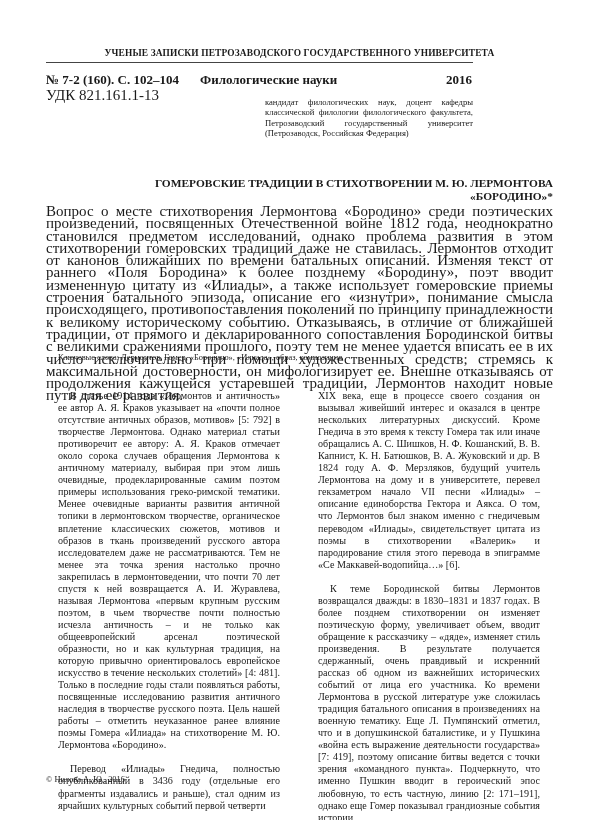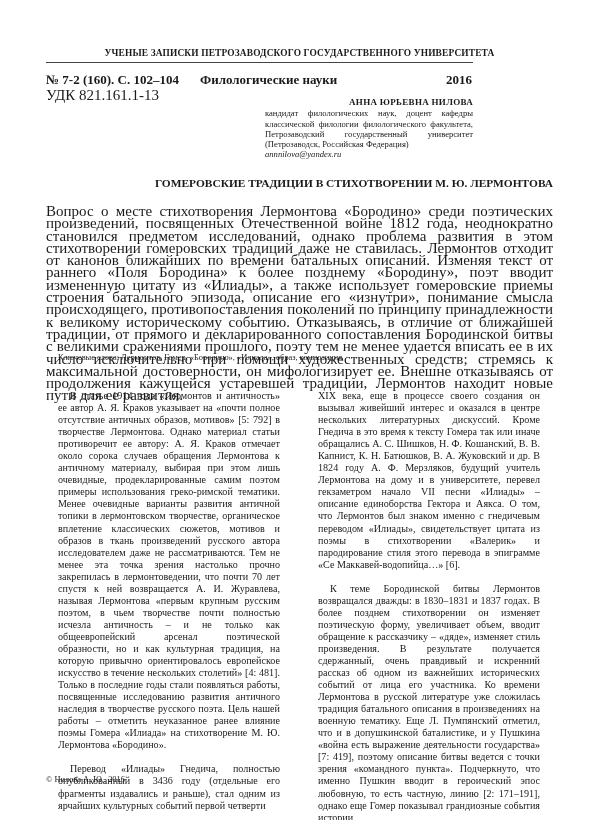--- a/index.html
+++ b/index.html
@@ -32,27 +32,26 @@
 <div class="journal-title">УЧЕНЫЕ ЗАПИСКИ ПЕТРОЗАВОДСКОГО ГОСУДАРСТВЕННОГО УНИВЕРСИТЕТА</div>
 <div class="rule" style="left:46px;width:427px;"></div>
 <div class="issue-line">
   <span>№ 7-2 (160). С. 102–104</span>
   <span class="sect">Филологические науки</span>
   <span>2016</span>
 </div>
 <div class="udk">УДК 821.161.1-13</div>
 
 <div class="author-block">
-  <div class="author-name">АННА ЮРЬЕВНА НИЛОВА</div>
   <div>кандидат филологических наук, доцент кафедры классической филологии филологического факультета, Петрозаводский государственный университет (Петрозаводск, Российская Федерация)</div>
-  <div class="author-email">annnilova@yandex.ru</div>
 </div>
 
 <div class="article-title">
   <div>ГОМЕРОВСКИЕ ТРАДИЦИИ В СТИХОТВОРЕНИИ М. Ю. ЛЕРМОНТОВА</div>
+  <div>«БОРОДИНО»*</div>
 </div>
 
 <div class="abstract">Вопрос о месте стихотворения Лермонтова «Бородино» среди поэтических произведений, посвященных Отечественной войне 1812 года, неоднократно становился предметом исследований, однако проблема развития в этом стихотворении гомеровских традиций даже не ставилась. Лермонтов отходит от канонов ближайших по времени батальных описаний. Изменяя текст от раннего «Поля Бородина» к более позднему «Бородину», поэт вводит измененную цитату из «Илиады», а также использует гомеровские приемы строения батального эпизода, описание его «изнутри», понимание смысла происходящего, противопоставления поколений по принципу принадлежности к великому историческому событию. Отказываясь, в отличие от ближайшей традиции, от прямого и декларированного сопоставления Бородинской битвы с великими сражениями прошлого, поэту тем не менее удается вписать ее в их число исключительно при помощи художественных средств; стремясь к максимальной достоверности, он мифологизирует ее. Внешне отказываясь от продолжения кажущейся устаревшей традиции, Лермонтов находит новые пути для ее развития.</div>
 <div class="keywords">Ключевые слова: Лермонтов, Гомер, «Бородино», «Илиада», образ, композиция</div>
 
 <div class="col col-left">
   <p>В статье 1914 года «Лермонтов и античность» ее автор А. Я. Краков указывает на «почти полное отсутствие античных образов, мотивов» [5: 792] в творчестве Лермонтова. Однако материал статьи противоречит ее автору: А. Я. Краков отмечает около сорока случаев обращения Лермонтова к античному материалу, выбирая при этом лишь очевидные, продекларированные самим поэтом примеры использования греко-римской тематики. Менее очевидные варианты развития античной топики в лермонтовском творчестве, органическое вплетение классических сюжетов, мотивов и образов в ткань произведений русского автора исследователем даже не рассматриваются. Тем не менее эта точка зрения настолько прочно закрепилась в лермонтоведении, что почти 70 лет спустя к ней возвращается А. И. Журавлева, называя Лермонтова «первым крупным русским поэтом, в чьем творчестве почти полностью исчезла античность – и не только как общеевропейский арсенал поэтической образности, но и как культурная традиция, на которую привычно ориентировалось европейское искусство в течение нескольких столетий» [4: 481]. Только в последние годы стали появляться работы, посвященные исследованию развития античного наследия в творчестве русского поэта. Цель нашей работы – отметить неуказанное ранее влияние поэмы Гомера «Илиада» на стихотворение М. Ю. Лермонтова «Бородино».</p>
   <p>Перевод «Илиады» Гнедича, полностью опубликованный в 3436 году (отдельные его фрагменты издавались и раньше), стал одним из ярчайших культурных событий первой четверти</p>
 </div>
 

